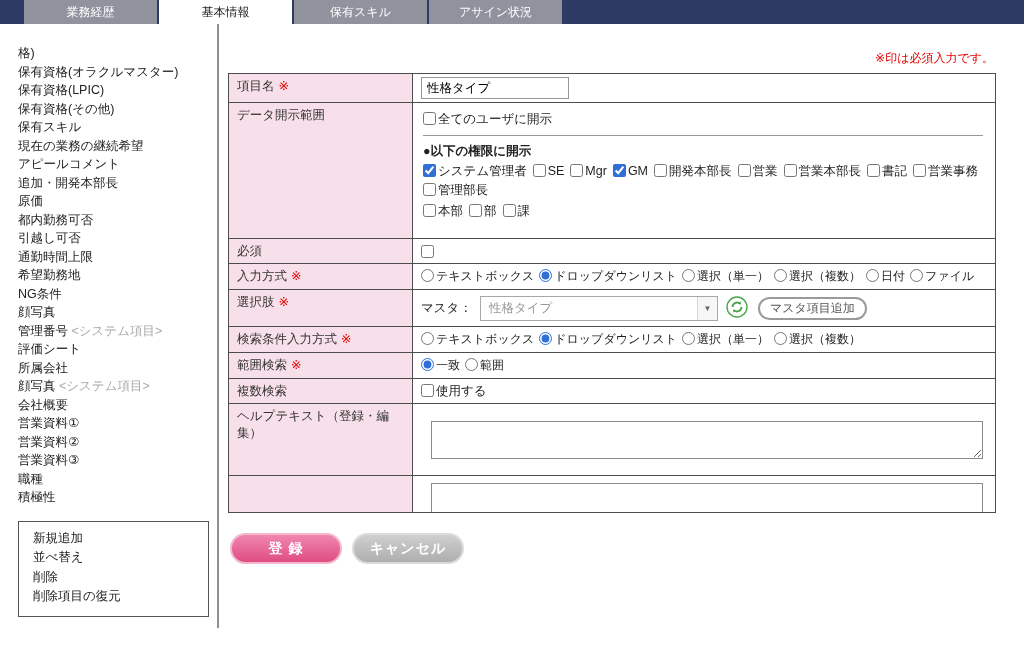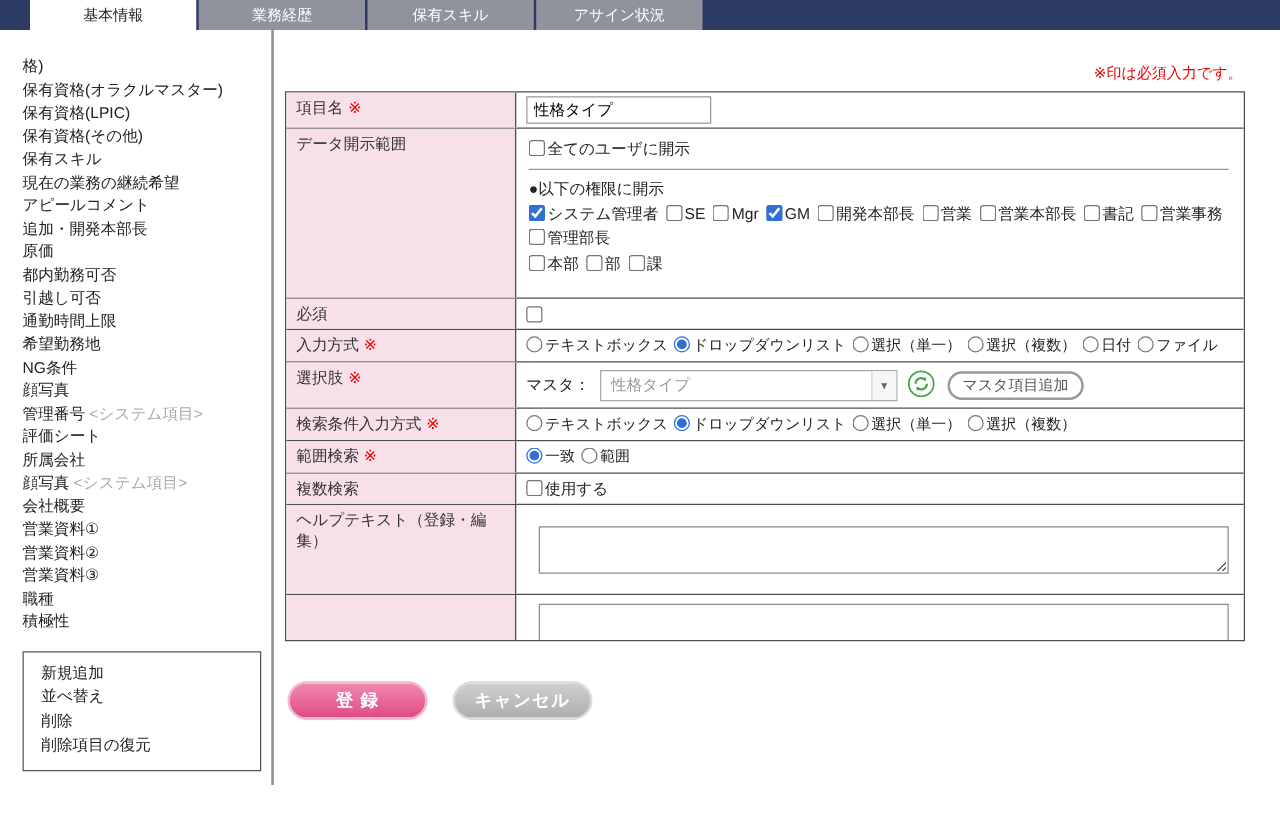--- a/index.html
+++ b/index.html
@@ -41,47 +41,47 @@
   .flabel { width:184px; flex-shrink:0; background:#f8e0ea; border-right:1px solid #4d4d4d;
             padding:4px 8px; display:flex; align-items:flex-start; font-size:12.5px; color:#333; }
   .req { color:#e60000; margin-left:4px; }
   .fvalue { flex:1; padding:4px 8px; font-size:12.5px; color:#222; display:flex; align-items:center; gap:8px; overflow:hidden; }
   .fvalue.radios { gap:5px; font-size:12px; white-space:nowrap; }
   .fvalue.block { display:block; padding:8px 10px; }
   .opt { white-space:nowrap; }
   .optwrap { line-height:19px; margin-top:2px; }
   .optwrap .opt { white-space:normal; margin-right:6px; }
   .hr { border-top:1px solid #999; margin:7px 2px 7px 0; }
-  .subhead { margin-top:1px; line-height:17px; }
+  .subhead { margin-top:1px; line-height:17px;font-weight:bold; }
   .txt { width:148px; height:22px; border:1px solid #999; padding:2px 5px; font-size:12.5px; font-family:inherit; }
   .fselect { width:238px; height:25px; border:1px solid #a8a8a8; background:#fff; display:flex; align-items:center; cursor:pointer; }
   .fsel-val { flex:1; padding-left:8px; color:#999; font-size:12.5px; }
   .fsel-arrow { width:20px; height:100%; border-left:1px solid #d5d5d5; background:#f6f6f6; color:#666;
                 font-size:8px; display:flex; align-items:center; justify-content:center; }
   .refresh { width:24px; height:24px; border:none; background:none; padding:0; cursor:pointer; display:flex; align-items:center; }
   .pill { height:23px; border:2px solid #9a9a9a; border-radius:12px; background:#fff; color:#555;
           font-size:12px; padding:0 10px; cursor:pointer; font-family:inherit; }
   .ta { width:552px; height:38px; margin-left:10px; border:1px solid #8a8a8a; font-family:inherit; font-size:12px; }
 
   
-  .btnrow { display:flex; gap:20px; margin:32px 0 0 2px; }
+  .btnrow { display:flex; gap:10px; margin:20px 0 0 2px; }
   .btn { width:112px; height:31px; border-radius:16px; color:#fff; font-weight:bold; font-size:14px;
          letter-spacing:1px; cursor:pointer; font-family:inherit; }
   .btn-submit { background:linear-gradient(#f087b0,#e04c82); border:2px solid #f2b7cd; }
   .btn-cancel { background:linear-gradient(#cfcfcf,#aeaeae); border:2px solid #dcdcdc; }
 </style>
 </head>
 <body>
 
 <div class="page">
 
 
   <nav class="tabbar">
+    <div class="tab">業務経歴</div>
     <div class="tab active">基本情報</div>
-    <div class="tab">業務経歴</div>
     <div class="tab">保有スキル</div>
     <div class="tab">アサイン状況</div>
   </nav>
 
   <div class="content">
 
     <aside class="sidebar">
       <div class="sb-list">
         <div class="sb-item"><span>格)</span><span class="sys"></span></div>
         <div class="sb-item"><span>保有資格(オラクルマスター)</span><span class="sys"></span></div>

